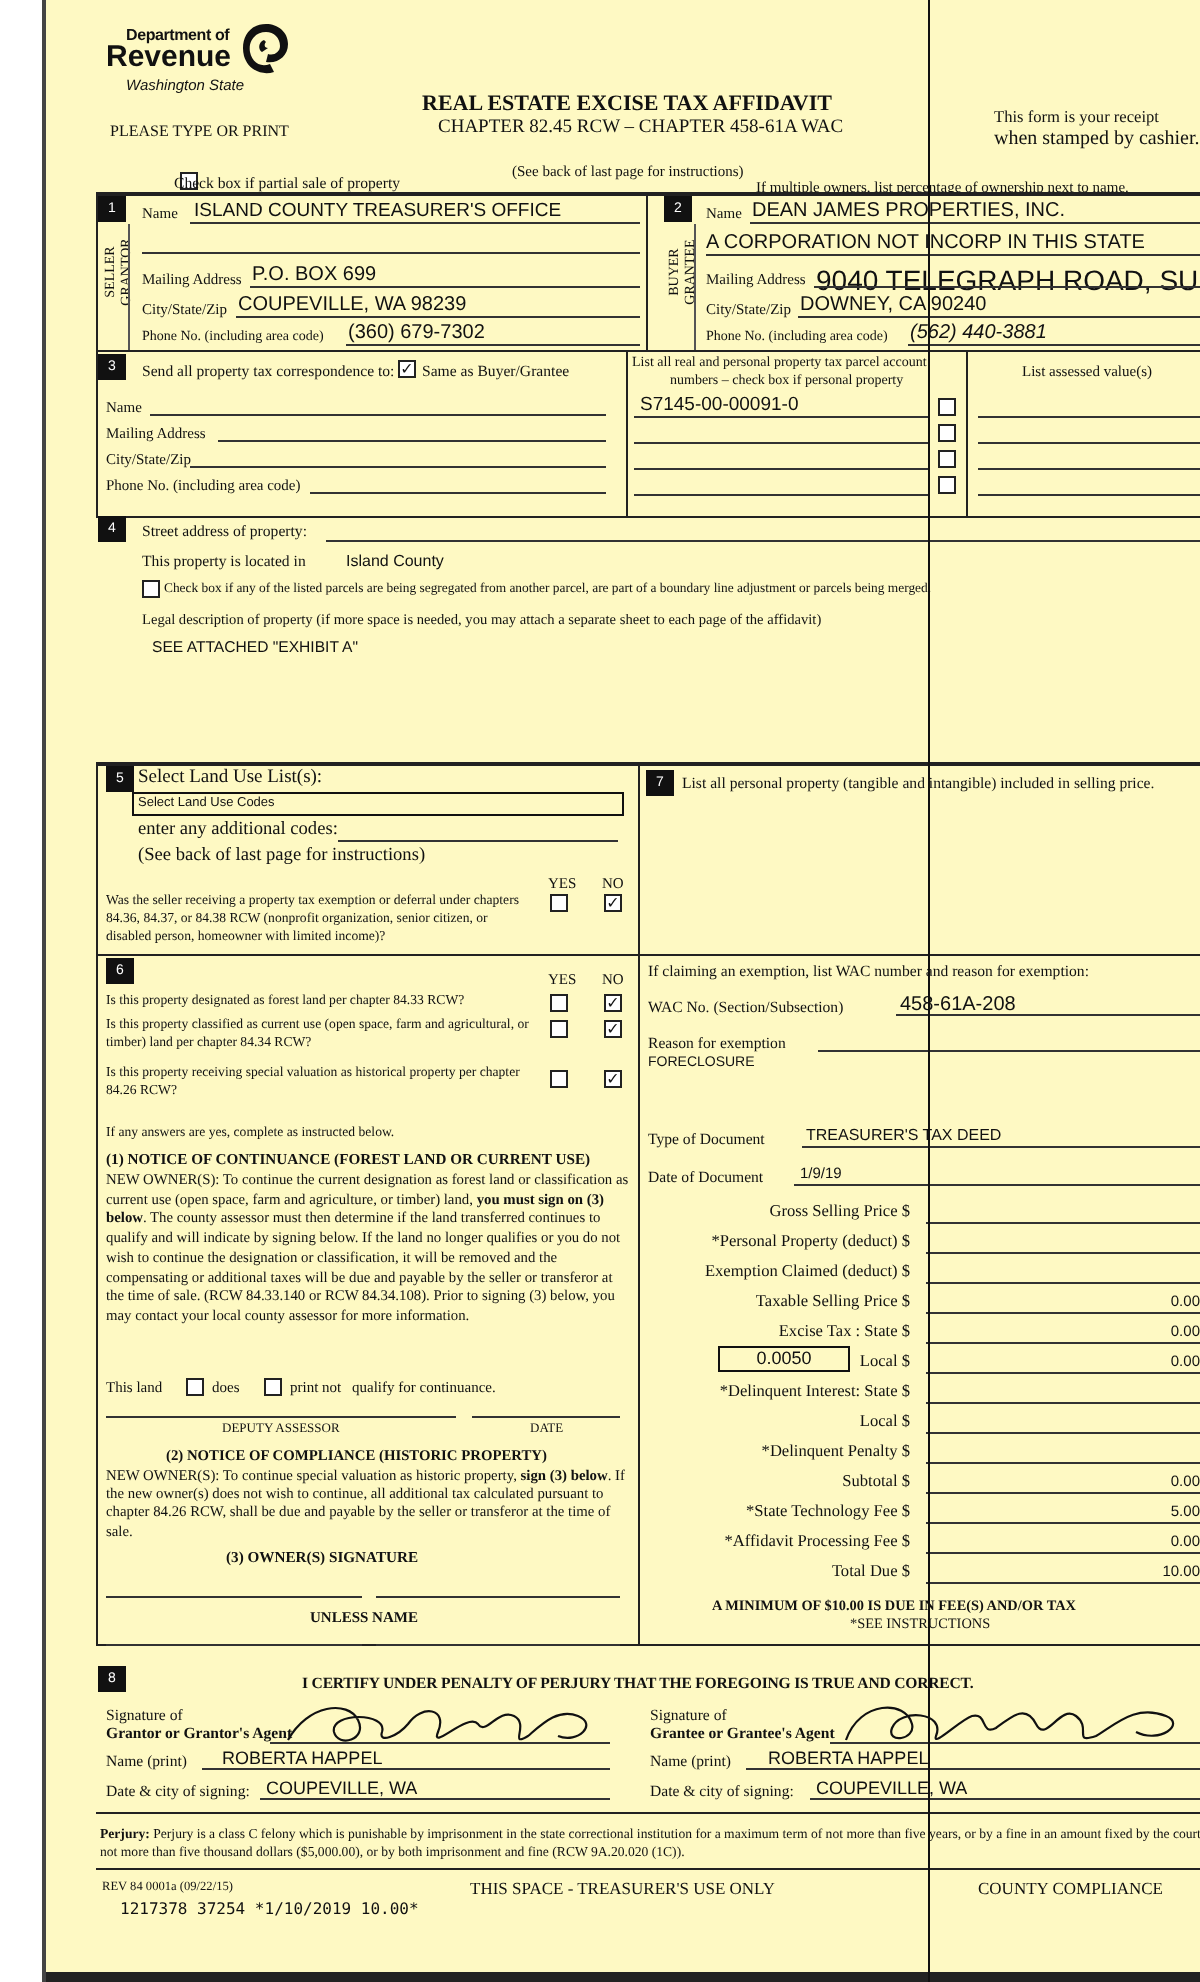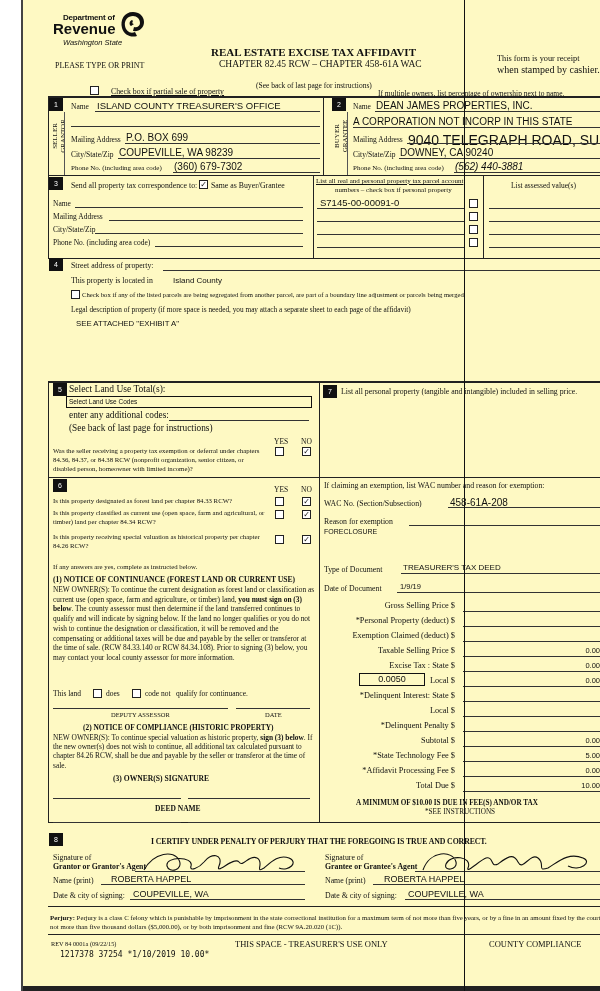--- a/index.html
+++ b/index.html
@@ -37,21 +37,21 @@
   </div>
 
   <div class="lbl" style="left:32px;top:61px;font-size:8px;">PLEASE TYPE OR PRINT</div>
   <div class="lbl bold" style="left:188px;top:46px;font-size:11px;">REAL ESTATE EXCISE TAX AFFIDAVIT</div>
   <div class="lbl" style="left:196px;top:59px;font-size:9.5px;">CHAPTER 82.45 RCW – CHAPTER 458-61A WAC</div>
   <div class="lbl" style="left:233px;top:81px;font-size:7.5px;">(See back of last page for instructions)</div>
   <div class="lbl" style="left:474px;top:54px;font-size:8.3px;">This form is your receipt</div>
   <div class="lbl" style="left:474px;top:64px;font-size:10px;">when stamped by cashier.</div>
 
   <div class="cb" style="left:67px;top:86px;"></div>
-  <div class="lbl" style="left:88px;top:87px;font-size:7.8px;text-decoration:underline;">Check box if partial sale of property</div>
+  <div class="lbl" style="left:64px;top:87px;font-size:7.8px;">Check box if partial sale of property</div>
   <div class="lbl" style="left:355px;top:89px;font-size:7.5px;text-decoration:underline;">If multiple owners, list percentage of ownership next to name.</div>
 
   <div class="abs" style="left:25px;top:96px;width:558px;height:163px;border:1px solid #222;border-top:2px solid #222;"></div>
   <div class="vline" style="left:300px;top:96px;height:79px;"></div>
   <div class="hline" style="left:25px;top:175px;width:558px;"></div>
 
   <div class="num-badge" style="left:26px;top:98px;">1</div>
   <div class="rot" style="left:17px;top:127px;width:40px;height:18px;">
     <span>SELLER</span><br><span>GRANTOR</span>
   </div>
@@ -101,21 +101,21 @@
 
   <div class="lbl" style="left:30px;top:199px;font-size:7.5px;">Name</div>
   <div class="uline" style="left:52px;top:207px;width:228px;"></div>
   <div class="lbl" style="left:30px;top:212px;font-size:7.5px;">Mailing Address</div>
   <div class="uline" style="left:86px;top:220px;width:194px;"></div>
   <div class="lbl" style="left:30px;top:225px;font-size:7.5px;">City/State/Zip</div>
   <div class="uline" style="left:72px;top:233px;width:208px;"></div>
   <div class="lbl" style="left:30px;top:238px;font-size:7.5px;">Phone No. (including area code)</div>
   <div class="uline" style="left:132px;top:246px;width:148px;"></div>
 
-  <div class="lbl" style="left:293px;top:177px;font-size:7px;text-decoration:underline;">List all real and personal property tax parcel account</div>
+  <div class="lbl" style="left:293px;top:177px;font-size:7px;">List all real and personal property tax parcel account</div>
   <div class="lbl" style="left:312px;top:186px;font-size:7px;">numbers – check box if personal property</div>
   <div class="lbl" style="left:488px;top:181px;font-size:7.5px;">List assessed value(s)</div>
 
   <div>
     <div class="field-val" style="left:297px;top:197px;font-size:9.5px;">S7145-00-00091-0</div>
     <div class="uline" style="left:294px;top:208px;width:148px;"></div>
     <div class="cb" style="left:446px;top:199px;"></div>
     <div class="uline" style="left:466px;top:208px;width:112px;"></div>
   </div>
   <div>
@@ -141,21 +141,21 @@
   <div class="field-val" style="left:150px;top:276px;font-size:8px;">Island County</div>
   <div class="cb" style="left:48px;top:290px;"></div>
   <div class="lbl" style="left:59px;top:291px;font-size:6.7px;">Check box if any of the listed parcels are being segregated from another parcel, are part of a boundary line adjustment or parcels being merged.</div>
   <div class="lbl" style="left:48px;top:305px;font-size:7.3px;">Legal description of property (if more space is needed, you may attach a separate sheet to each page of the affidavit)</div>
   <div class="field-val" style="left:53px;top:319px;font-size:7.8px;">SEE ATTACHED "EXHIBIT A"</div>
 
   <div class="abs" style="left:25px;top:381px;width:558px;height:442px;border:1px solid #222;border-top:2px solid #222;"></div>
   <div class="vline" style="left:296px;top:381px;height:442px;"></div>
 
   <div class="num-badge" style="left:30px;top:383px;">5</div>
-  <div class="lbl" style="left:46px;top:384px;font-size:9.5px;">Select Land Use Total(s):</div>
+  <div class="lbl" style="left:46px;top:384px;font-size:9.5px;">Select Land Use List(s):</div>
   <div class="abs sans" style="left:43px;top:396px;width:246px;height:12px;border:1px solid #111;font-size:6.5px;line-height:10px;padding-left:2px;">Select Land Use Codes</div>
   <div class="lbl" style="left:46px;top:410px;font-size:9.3px;">enter any additional codes:</div>
   <div class="uline" style="left:146px;top:420px;width:140px;"></div>
   <div class="lbl" style="left:46px;top:423px;font-size:9.3px;">(See back of last page for instructions)</div>
   <div class="lbl" style="left:251px;top:437px;font-size:7.5px;">YES</div>
   <div class="lbl" style="left:278px;top:437px;font-size:7.5px;">NO</div>
   <div class="abs" style="left:30px;top:447px;width:215px;font-size:6.8px;line-height:8.8px;">Was the seller receiving a property tax exemption or deferral under chapters 84.36, 84.37, or 84.38 RCW (nonprofit organization, senior citizen, or disabled person, homeowner with limited income)?</div>
   <div class="cb" style="left:252px;top:447px;"></div>
   <div class="cb" style="left:279px;top:447px;">✓</div>
 
@@ -177,37 +177,37 @@
   <div class="lbl" style="left:30px;top:563px;font-size:6.8px;">If any answers are yes, complete as instructed below.</div>
   <div class="lbl bold" style="left:30px;top:575px;font-size:7.6px;">(1) NOTICE OF CONTINUANCE  (FOREST LAND OR CURRENT USE)</div>
   <div class="abs" style="left:30px;top:585px;width:262px;font-size:7.4px;line-height:9.7px;">
     <span>NEW OWNER(S): To continue the current designation as forest land or classification as current use (open space, farm and agriculture, or timber) land,</span>
     <span class="bold">you must sign on (3) below</span><span>. The county assessor must then determine if the land transferred continues to qualify and will indicate by signing below. If the land no longer qualifies or you do not wish to continue the designation or classification, it will be removed and the compensating or additional taxes will be due and payable by the seller or transferor at the time of sale. (RCW 84.33.140 or RCW 84.34.108). Prior to signing (3) below, you may contact your local county assessor for more information.</span>
   </div>
   <div class="lbl" style="left:30px;top:689px;font-size:7.5px;">This land</div>
   <div class="cb" style="left:70px;top:689px;"></div>
   <div class="lbl" style="left:83px;top:689px;font-size:7.5px;">does</div>
   <div class="cb" style="left:109px;top:689px;"></div>
-  <div class="lbl" style="left:122px;top:689px;font-size:7.5px;">code not</div>
+  <div class="lbl" style="left:122px;top:689px;font-size:7.5px;">print not</div>
   <div class="lbl" style="left:153px;top:689px;font-size:7.5px;">qualify for continuance.</div>
 
   <div class="uline" style="left:30px;top:708px;width:175px;"></div>
   <div class="uline" style="left:213px;top:708px;width:74px;"></div>
   <div class="lbl" style="left:88px;top:711px;font-size:6.5px;">DEPUTY ASSESSOR</div>
   <div class="lbl" style="left:242px;top:711px;font-size:6.5px;">DATE</div>
 
   <div class="lbl bold" style="left:60px;top:723px;font-size:7.4px;">(2) NOTICE OF COMPLIANCE (HISTORIC PROPERTY)</div>
   <div class="abs" style="left:30px;top:733px;width:262px;font-size:7.4px;line-height:9.2px;">
     <span>NEW OWNER(S): To continue special valuation as historic property,</span>
     <span class="bold">sign (3) below</span><span>. If the new owner(s) does not wish to continue, all additional tax calculated pursuant to chapter 84.26 RCW, shall be due and payable by the seller or transferor at the time of sale.</span>
   </div>
   <div class="lbl bold" style="left:90px;top:774px;font-size:7.6px;">(3)  OWNER(S) SIGNATURE</div>
   <div class="uline" style="left:30px;top:798px;width:128px;"></div>
   <div class="uline" style="left:165px;top:798px;width:122px;"></div>
-  <div class="lbl bold" style="left:132px;top:804px;font-size:7.5px;">DEED NAME</div>
+  <div class="lbl bold" style="left:132px;top:804px;font-size:7.5px;">UNLESS NAME</div>
   <div class="uline" style="left:30px;top:822px;width:128px;"></div>
   <div class="uline" style="left:165px;top:822px;width:122px;"></div>
 
   <div class="num-badge" style="left:300px;top:385px;">7</div>
   <div class="abs" style="left:318px;top:386px;width:260px;font-size:7.8px;line-height:12px;">List all  personal property (tangible and intangible) included in selling price.</div>
   <div class="hline" style="left:296px;top:477px;width:287px;"></div>
 
   <div class="lbl" style="left:301px;top:481px;font-size:7.8px;">If claiming an exemption, list WAC number and reason for exemption:</div>
   <div class="lbl" style="left:301px;top:499px;font-size:7.8px;">WAC No. (Section/Subsection)</div>
   <div class="field-val" style="left:427px;top:497px;font-size:10px;">458-61A-208</div>

